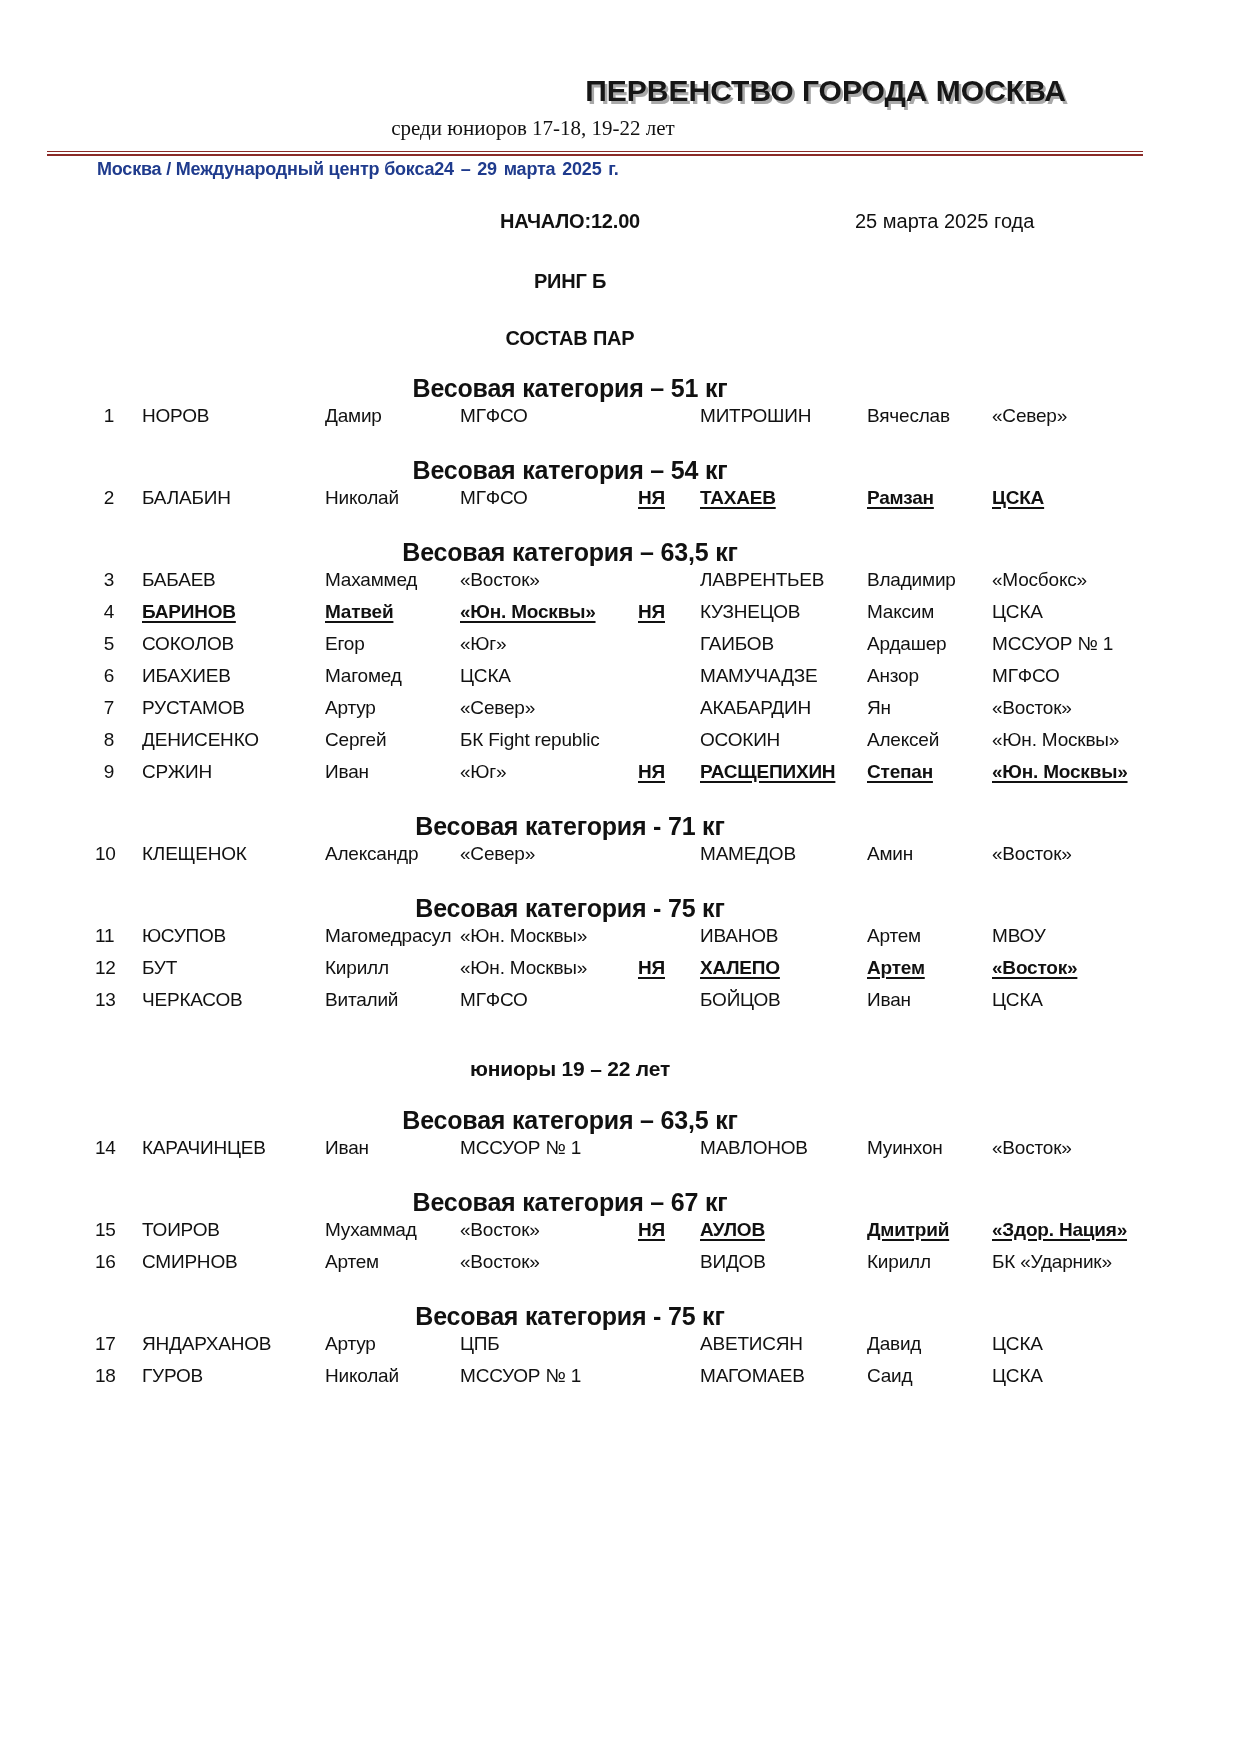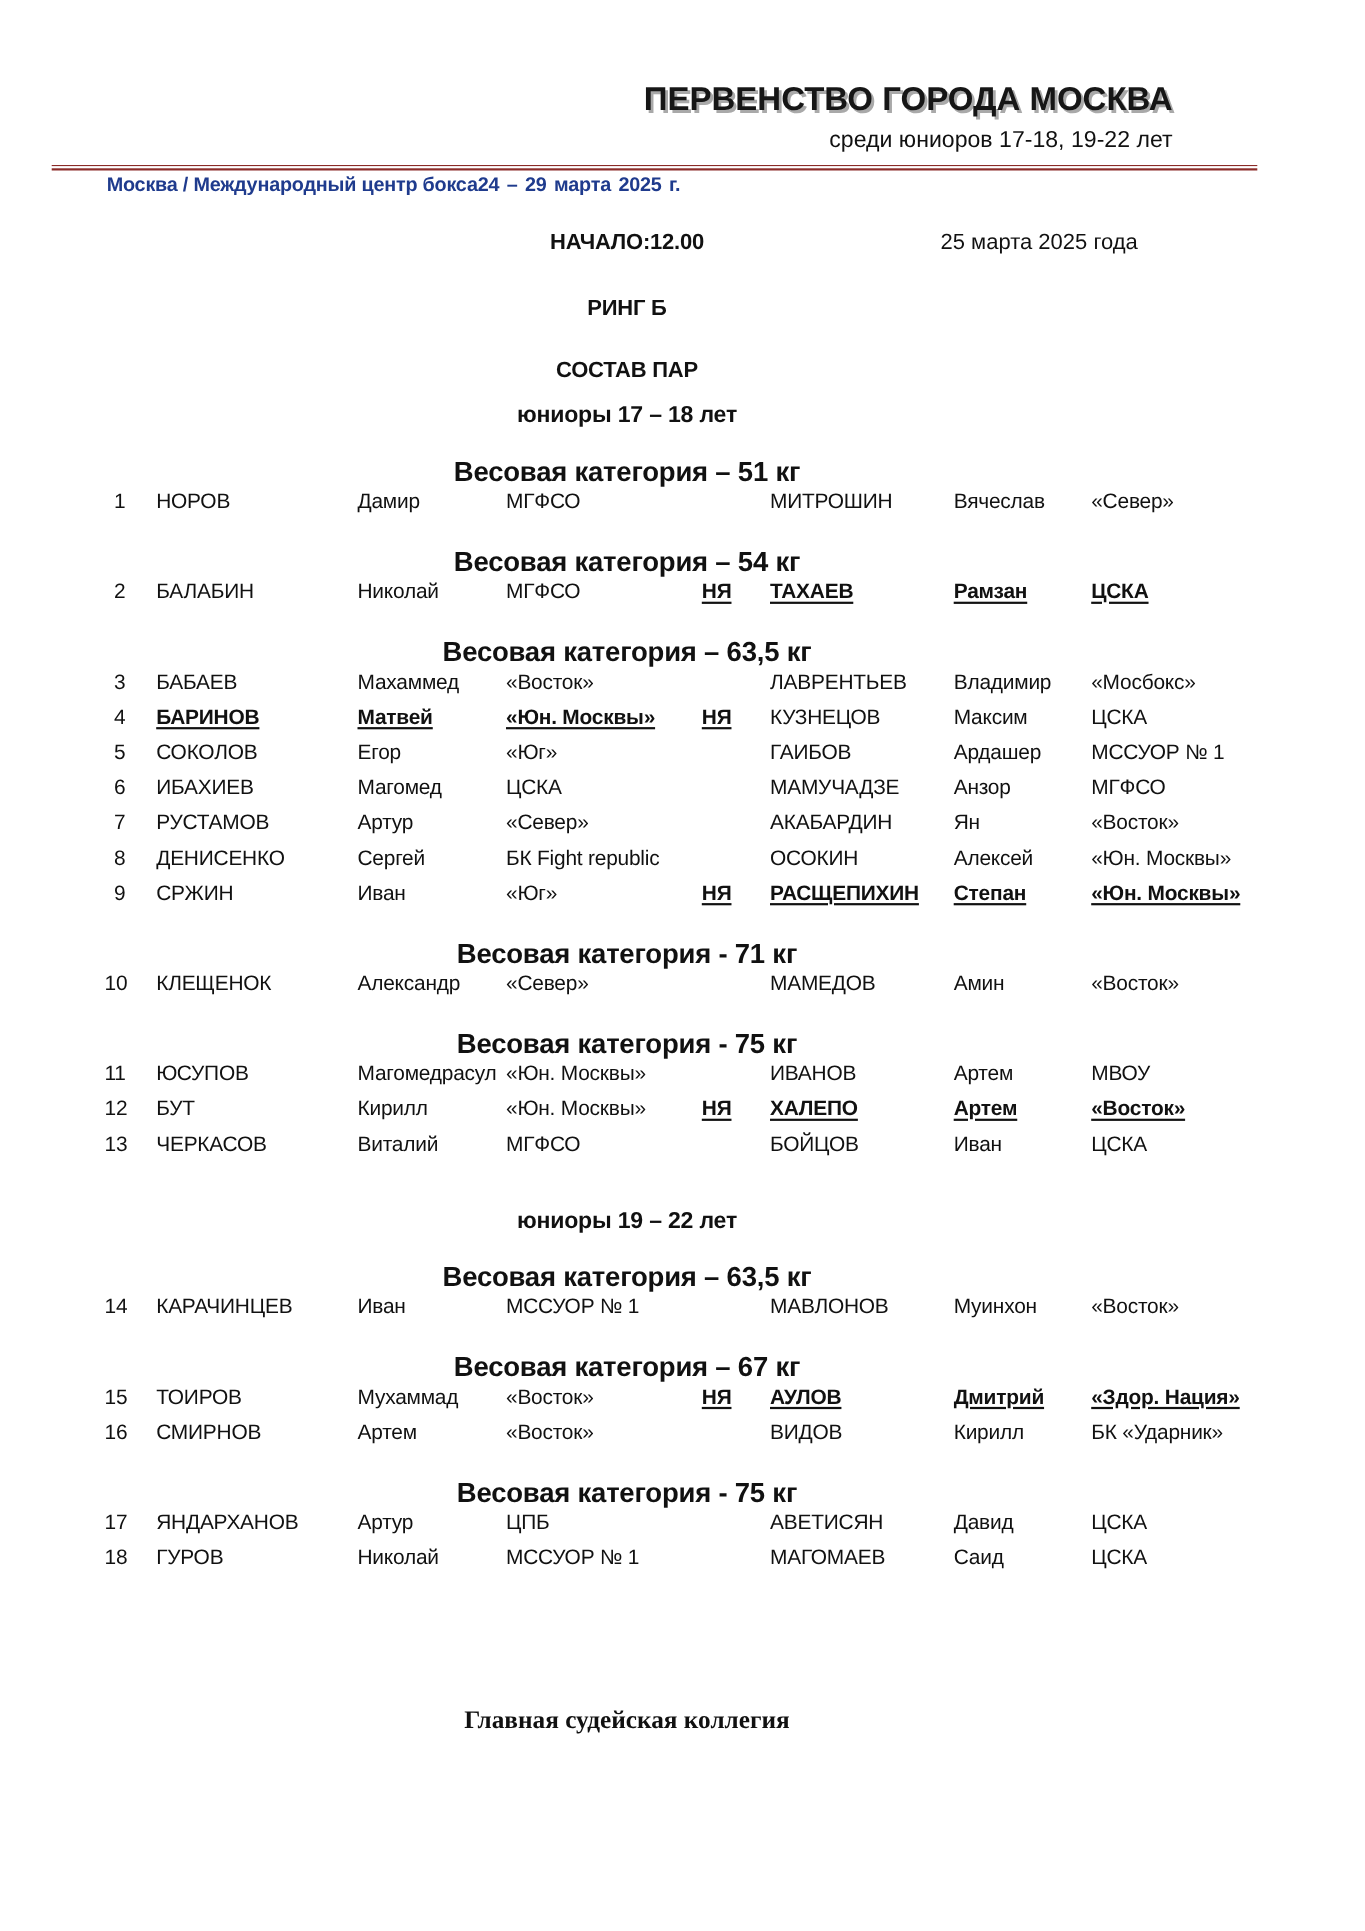--- a/index.html
+++ b/index.html
@@ -22,22 +22,22 @@
     text-align:right;
     font-size:30px;
     font-weight:700;
     letter-spacing:0px;
     color:#161616;
     text-shadow:2.5px 2.5px 0 #a9a9a9;
   }
   .doc-subtitle{
     margin-top:8px;
     width:1066px;
-    text-align:right;
-    font-family:Liberation Sans, sans-serif;
+    text-align:center;
+    font-family:Liberation Serif, serif;
     font-size:21px;
     letter-spacing:0;
   }
   .rule-wrap{
     margin:10px 98px 0 47px;
   }
   .double-rule{
     height:2px;
     border-top:1px solid var(--rule);
     border-bottom:2px solid var(--rule);
@@ -151,21 +151,20 @@
 
     <div class="start-row">
       <span class="start-label">НАЧАЛО:12.00</span>
       <span class="session-date">25 марта 2025 года</span>
     </div>
 
     <div class="ring-title">РИНГ Б</div>
     <div class="list-title">СОСТАВ ПАР</div>
 
     <div>
-  <div class="age-header first"><span class="center-head">юниоры 17 – 18 лет</span></div>
 
   <div class="weight-header"><span class="center-head">Весовая категория – 51 кг</span></div>
 
   <div class="bout-row">
     <span class="no">1</span>
     <span>НОРОВ</span>
     <span>Дамир</span>
     <span>МГФСО</span>
     <span></span>
     <span>МИТРОШИН</span>
@@ -370,17 +369,16 @@
     <span>ГУРОВ</span>
     <span>Николай</span>
     <span>МССУОР № 1</span>
     <span></span>
     <span>МАГОМАЕВ</span>
     <span>Саид</span>
     <span>ЦСКА</span>
   </div>
 </div>
 
-    <div class="committee">Главная судейская коллегия</div>
 
   </div>
 
 </div>
 
 </body></html>

